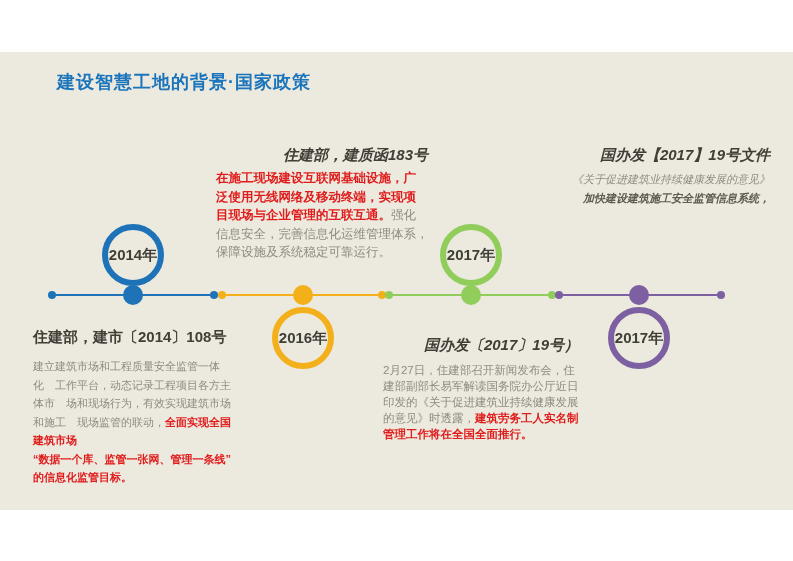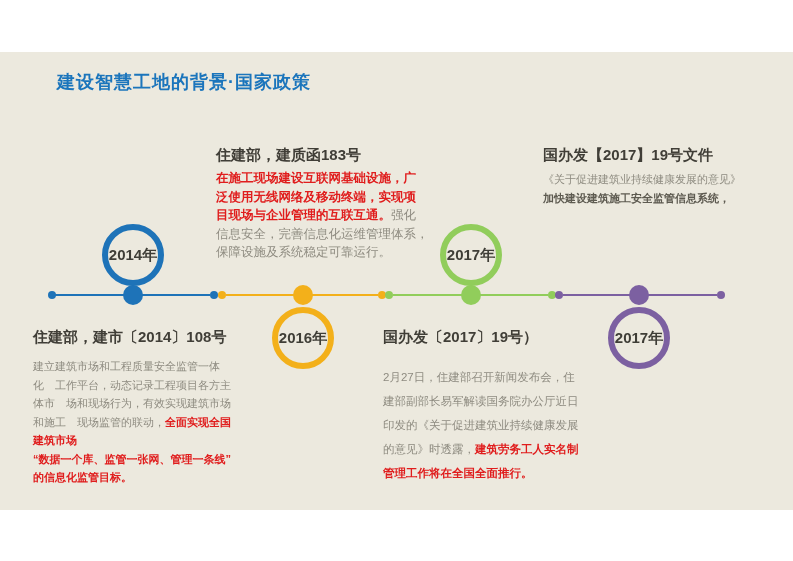--- a/index.html
+++ b/index.html
@@ -29,21 +29,21 @@
     display:flex;align-items:center;justify-content:center;
   }
   .ring span{font-size:15px;font-weight:bold;color:#3F3E37;}
   .ring.r-blue{border-color:#1E73B8;}
   .ring.r-yellow{border-color:#F3B01A;}
   .ring.r-green{border-color:#91CD5B;}
   .ring.r-purple{border-color:#7C60A1;}
   
   .block{position:absolute;}
   .block-title{font-size:15px;font-weight:bold;color:#403E37;line-height:20px;}
-  .tcenter{text-align:left;}
+  .tcenter{text-align:right;font-style:italic;}
   .body{margin:0;line-height:18.6px;}
   .pre{white-space:pre-line;}
   .red{color:#E01D1D;font-weight:bold;}
   .gray{color:#8E8B80;font-weight:normal;}
   .darkbold{color:#5E5B51;font-weight:bold;}
   .f13{font-size:12.5px;}
   .f11{font-size:11px;}
   .f115{font-size:11.5px;}
 </style>
 </head>
@@ -91,21 +91,21 @@
     <div class="block-title tcenter" style="width:212px;">住建部，建质函183号</div>
     <p class="body f13" style="margin-top:4px;">
       <span class="pre red">在施工现场建设互联网基础设施，广
 泛使用无线网络及移动终端，实现项
 目现场与企业管理的互联互通。</span><span class="pre gray">强化
 信息安全，完善信息化运维管理体系，
 保障设施及系统稳定可靠运行。</span>
     </p>
   </div>
 
-  <div class="block tcenter" style="left:543px;top:145px;width:214px;">
+  <div class="block tcenter" style="left:556px;top:145px;width:214px;">
     <div class="block-title">国办发【2017】19号文件</div>
     <p class="body f11" style="margin-top:5px;">
       <span class="pre gray">《关于促进建筑业持续健康发展的意见》
 </span><span class="pre darkbold">加快建设建筑施工安全监管信息系统，
 </span>
     </p>
   </div>
 
   <div class="block" style="left:33px;top:327px;width:222px;">
     <div class="block-title">住建部，建市〔2014〕108号</div>
@@ -114,22 +114,22 @@
 化　工作平台，动态记录工程项目各方主
 体市　场和现场行为，有效实现建筑市场
 和施工　现场监管的联动，</span><span class="pre red">全面实现全国
 建筑市场
 “数据一个库、监管一张网、管理一条线”
 的信息化监管目标。</span>
     </p>
   </div>
 
   <div class="block" style="left:383px;top:327px;width:215px;">
-    <div class="block-title tcenter" style="width:196px;">国办发〔2017〕19号）</div>
-    <p class="body f115" style="margin-top:18px;line-height:24px;">
+    <div class="block-title tcenter" style="width:196px;margin-top:8px;">国办发〔2017〕19号）</div>
+    <p class="body f115" style="margin-top:7px;line-height:16px;">
       <span class="pre gray">2月27日，住建部召开新闻发布会，住
 建部副部长易军解读国务院办公厅近日
 印发的《关于促进建筑业持续健康发展
 的意见》时透露，</span><span class="pre red">建筑劳务工人实名制
 管理工作将在全国全面推行。</span>
     </p>
   </div>
 
 </div>
 

